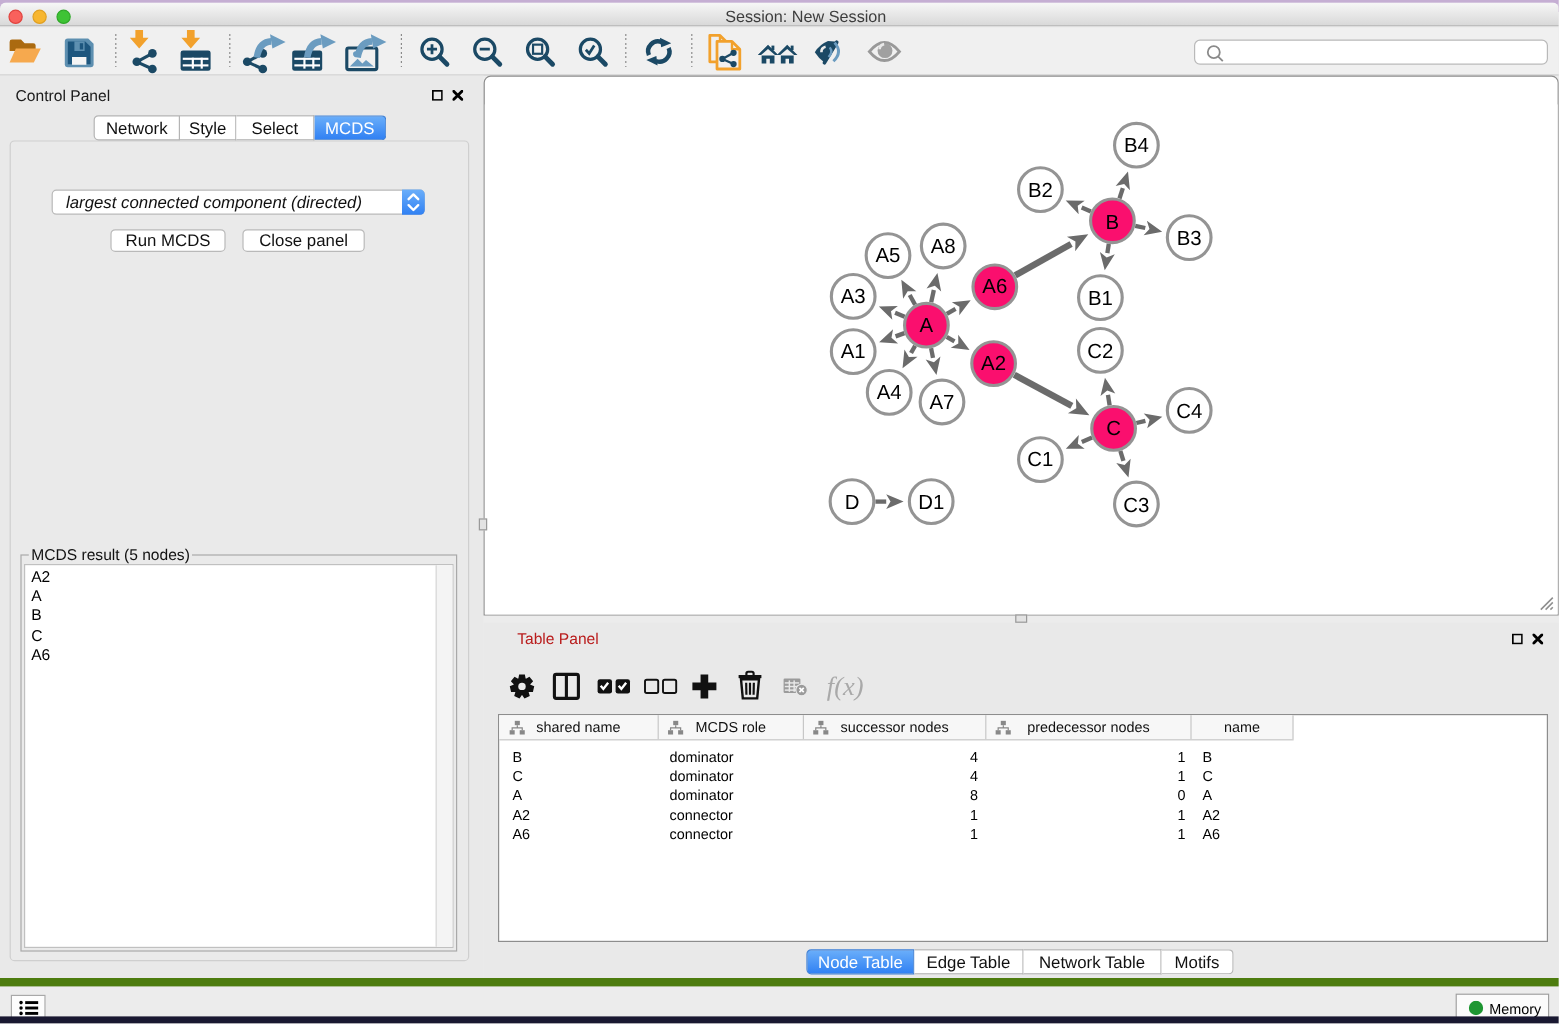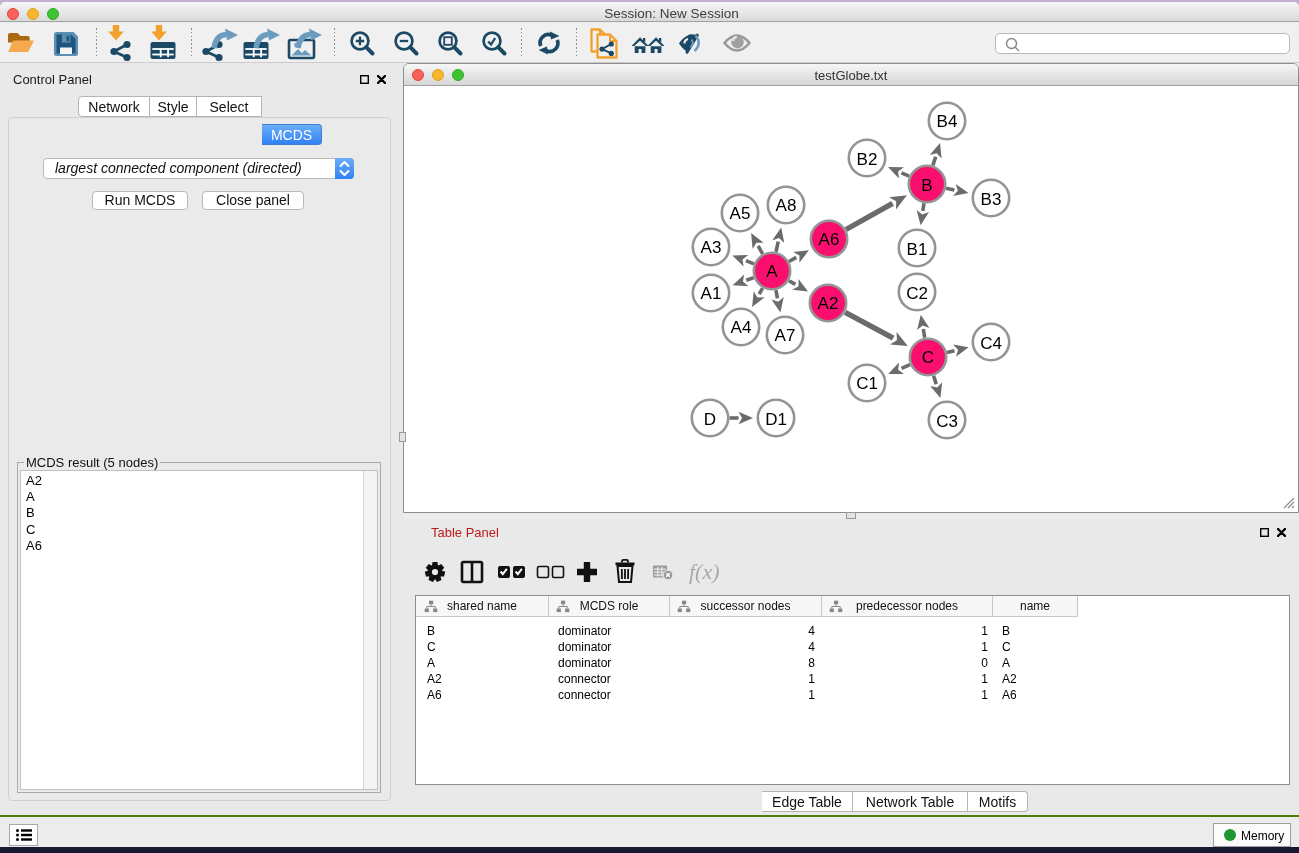--- a/index.html
+++ b/index.html
@@ -24,21 +24,21 @@
 #cp-title { position:absolute; left:13px; top:9px; font-size:13px; color:#1a1a1a; }
 .wicons { position:absolute; top:11px; }
 #cp-sub { position:absolute; left:8px; top:54px; width:383px; height:684px;
   border:1px solid #cfcfcf; border-radius:4px; background:#eaeaea; }
 
 .tabrow { position:absolute; display:flex; }
 .tab { height:21px; background:#ffffff; border:1px solid #b4b4b4; border-left:none;
   font-size:14px; color:#111; text-align:center; line-height:20px; }
 .tab.first { border-left:1px solid #b4b4b4; border-radius:4px 0 0 4px; }
 .tab.last { border-radius:0 4px 4px 0; }
-.tab.sel { background:linear-gradient(#6aaefa,#3181f3); color:#fff; border-color:#3d7fd6;margin-top:28px; }
+.tab.sel { background:linear-gradient(#6aaefa,#3181f3); color:#fff; border-color:#3d7fd6; }
 #cp-tabs { left:78px; top:33px; }
 
 #optlabel { position:absolute; left:0; top:73px; width:100%; text-align:center; font-size:14px; color:#111; }
 #dropdown { position:absolute; left:43px; top:95px; width:311px; height:21px; background:#fff;
   border:1px solid #b9b9b9; border-radius:4px; font-size:14px; color:#111; line-height:19px; padding-left:11px;font-style:italic; }
 #dd-btn { position:absolute; right:-1px; top:-1px; width:19px; height:21px; border-radius:0 4px 4px 0;
   background:linear-gradient(#6aaefa,#3181f3); }
 .btn { position:absolute; height:19px; background:#fff; border:1px solid #b9b9b9; border-radius:4px;
   font-size:14px; color:#111; text-align:center; line-height:17px; }
 #fieldset { position:absolute; left:17px; top:399px; width:364px; height:331px; border:1px solid #a9a9a9; }
@@ -57,21 +57,21 @@
 #tablepanel { position:absolute; left:403px; top:519px; width:896px; height:296px; background:#e9e9e9; }
 #tp-title { position:absolute; left:28px; top:6px; font-size:13px; color:#b91c1c; }
 #tp-toolbar { position:absolute; left:0px; top:31px; width:875px; height:44px; }
 #tp-table { position:absolute; left:12px; top:76px; width:875px; height:190px; background:#fff; border:1px solid #8d8d8d; }
 #tp-header { position:absolute; left:0; top:0; height:21px; width:662px; background:#f7f7f7; border-bottom:1px solid #c7c7c7; }
 .th { position:absolute; top:0; height:20px; border-right:1px solid #c7c7c7; font-size:12px; color:#111;
   text-align:center; line-height:20px; }
 .td { position:absolute; font-size:12px; color:#000; }
 #tp-tabs { left:269px; top:272px; }
 
-#statusbar { position:absolute; left:0; top:815px; width:1299px; height:32px; background:#ececec; border-top:2px solid #4d7c0f; }
+#statusbar { position:absolute; left:0; top:815px; width:1299px; height:32px; background:#ececec; border-top:7px solid #4d7c0f; }
 #memorybtn { position:absolute; right:8px; top:6px; width:78px; height:24px; background:#fbfbfb;
   border:1px solid #9f9f9f; font-size:12px; color:#000; }
 #listbtn { position:absolute; left:9px; top:7px; width:29px; height:22px; background:#fdfdfd; border:1px solid #a8a8a8; }
 </style>
 </head>
 <body>
 <div id="topstrip"></div>
 <div id="titlebar">
   <div class="tl" style="left:7px;  background:#f9615c; border:0.5px solid #e1433e;"></div>
   <div class="tl" style="left:27px; background:#f7b62f; border:0.5px solid #e0a021;"></div>
@@ -200,26 +200,20 @@
   <div id="fieldset">
     <div id="fs-legend">MCDS result (5 nodes)</div>
     <div id="fs-list">
       <div id="fs-scroll"></div>
       <div id="fs-items">A2<br>A<br>B<br>C<br>A6</div>
     </div>
   </div>
 </div>
 
 <div id="netwin">
-  <div id="nw-titlebar">
-    <div class="tl" style="left:8px; top:5px; background:#f9615c; border:0.5px solid #e1433e;"></div>
-    <div class="tl" style="left:28px; top:5px; background:#f7b62f; border:0.5px solid #e0a021;"></div>
-    <div class="tl" style="left:48px; top:5px; background:#3ec335; border:0.5px solid #2fa828;"></div>
-    <div id="nw-title">testGlobe.txt</div>
-  </div>
   <div id="nw-canvas">
     <svg id="graph" width="894" height="425" viewBox="0 0 894 425">
 <line x1="349.7" y1="190.6" x2="342.3" y2="193.3" stroke="#6b6b6b" stroke-width="3.6"></line>
 <polygon points="328.6,198.2 340.2,187.4 338.9,194.5 344.4,199.2" fill="#6b6b6b"></polygon>
 <line x1="349.9" y1="176.9" x2="341.9" y2="173.7" stroke="#6b6b6b" stroke-width="3.6"></line>
 <polygon points="328.4,168.4 344.2,167.9 338.5,172.4 339.6,179.5" fill="#6b6b6b"></polygon>
 <line x1="358.6" y1="201.1" x2="355.2" y2="207.2" stroke="#6b6b6b" stroke-width="3.6"></line>
 <polygon points="348.1,219.9 349.7,204.2 353.4,210.4 360.6,210.2" fill="#6b6b6b"></polygon>
 <line x1="358.6" y1="166.9" x2="354.1" y2="158.8" stroke="#6b6b6b" stroke-width="3.6"></line>
 <polygon points="347.1,146.1 359.6,155.8 352.4,155.7 348.6,161.9" fill="#6b6b6b"></polygon>

